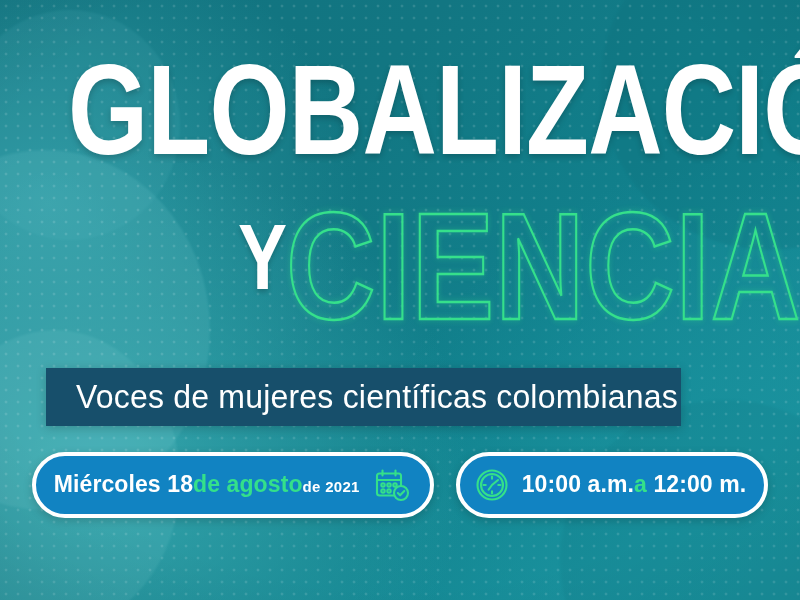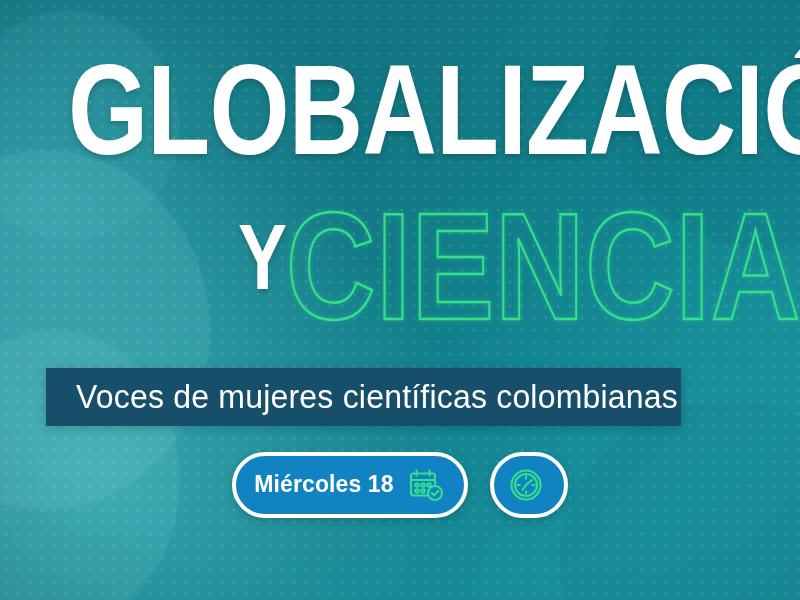--- a/index.html
+++ b/index.html
@@ -179,20 +179,23 @@
 
   <div class="subtitle-bar">
     <div class="subtitle-text">Voces de mujeres científicas colombianas</div>
   </div>
 
   <div class="pill-row">
 
     <div class="pill pill-date">
       <div class="pill-lines">
         <span class="pill-l1">Miércoles 18</span>
+        <span class="pill-l2">
+          <span class="green">de agosto</span><span class="yearsm">de 2021</span>
+        </span>
       </div>
       <span class="icon-box">
         <svg viewBox="0 0 40 40" fill="none" stroke="#34e08a" stroke-width="2.1" stroke-linecap="round" stroke-linejoin="round">
           <rect x="5" y="8.5" width="24" height="22" rx="2.5"></rect>
           <path d="M5 15h24"></path>
           <path d="M10.5 5.5v5M23.5 5.5v5"></path>
           <circle cx="11" cy="20" r="1.7"></circle>
           <circle cx="17" cy="20" r="1.7"></circle>
           <circle cx="23" cy="20" r="1.7"></circle>
           <circle cx="11" cy="26" r="1.7"></circle>
@@ -205,16 +208,23 @@
 
     <div class="pill pill-time">
       <span class="icon-box">
         <svg viewBox="0 0 40 40" fill="none" stroke="#34e08a" stroke-width="2.1" stroke-linecap="round" stroke-linejoin="round">
           <circle cx="20" cy="20" r="14.5"></circle>
           <circle cx="20" cy="20" r="11"></circle>
           <path d="M20 20l6-5M20 20l-3.4 4.6"></path>
           <path d="M20 11.5v2.2M28.5 20h-2.2M20 28.5v-2.2M11.5 20h2.2"></path>
         </svg>
       </span>
+      <div class="pill-lines">
+        <span class="pill-l1">10:00 a.m.</span>
+        <span class="pill-l2">
+          <span class="green">a</span>
+          <span>12:00 m.</span>
+        </span>
+      </div>
     </div>
 
   </div>
 </div>
 
 </body></html>

